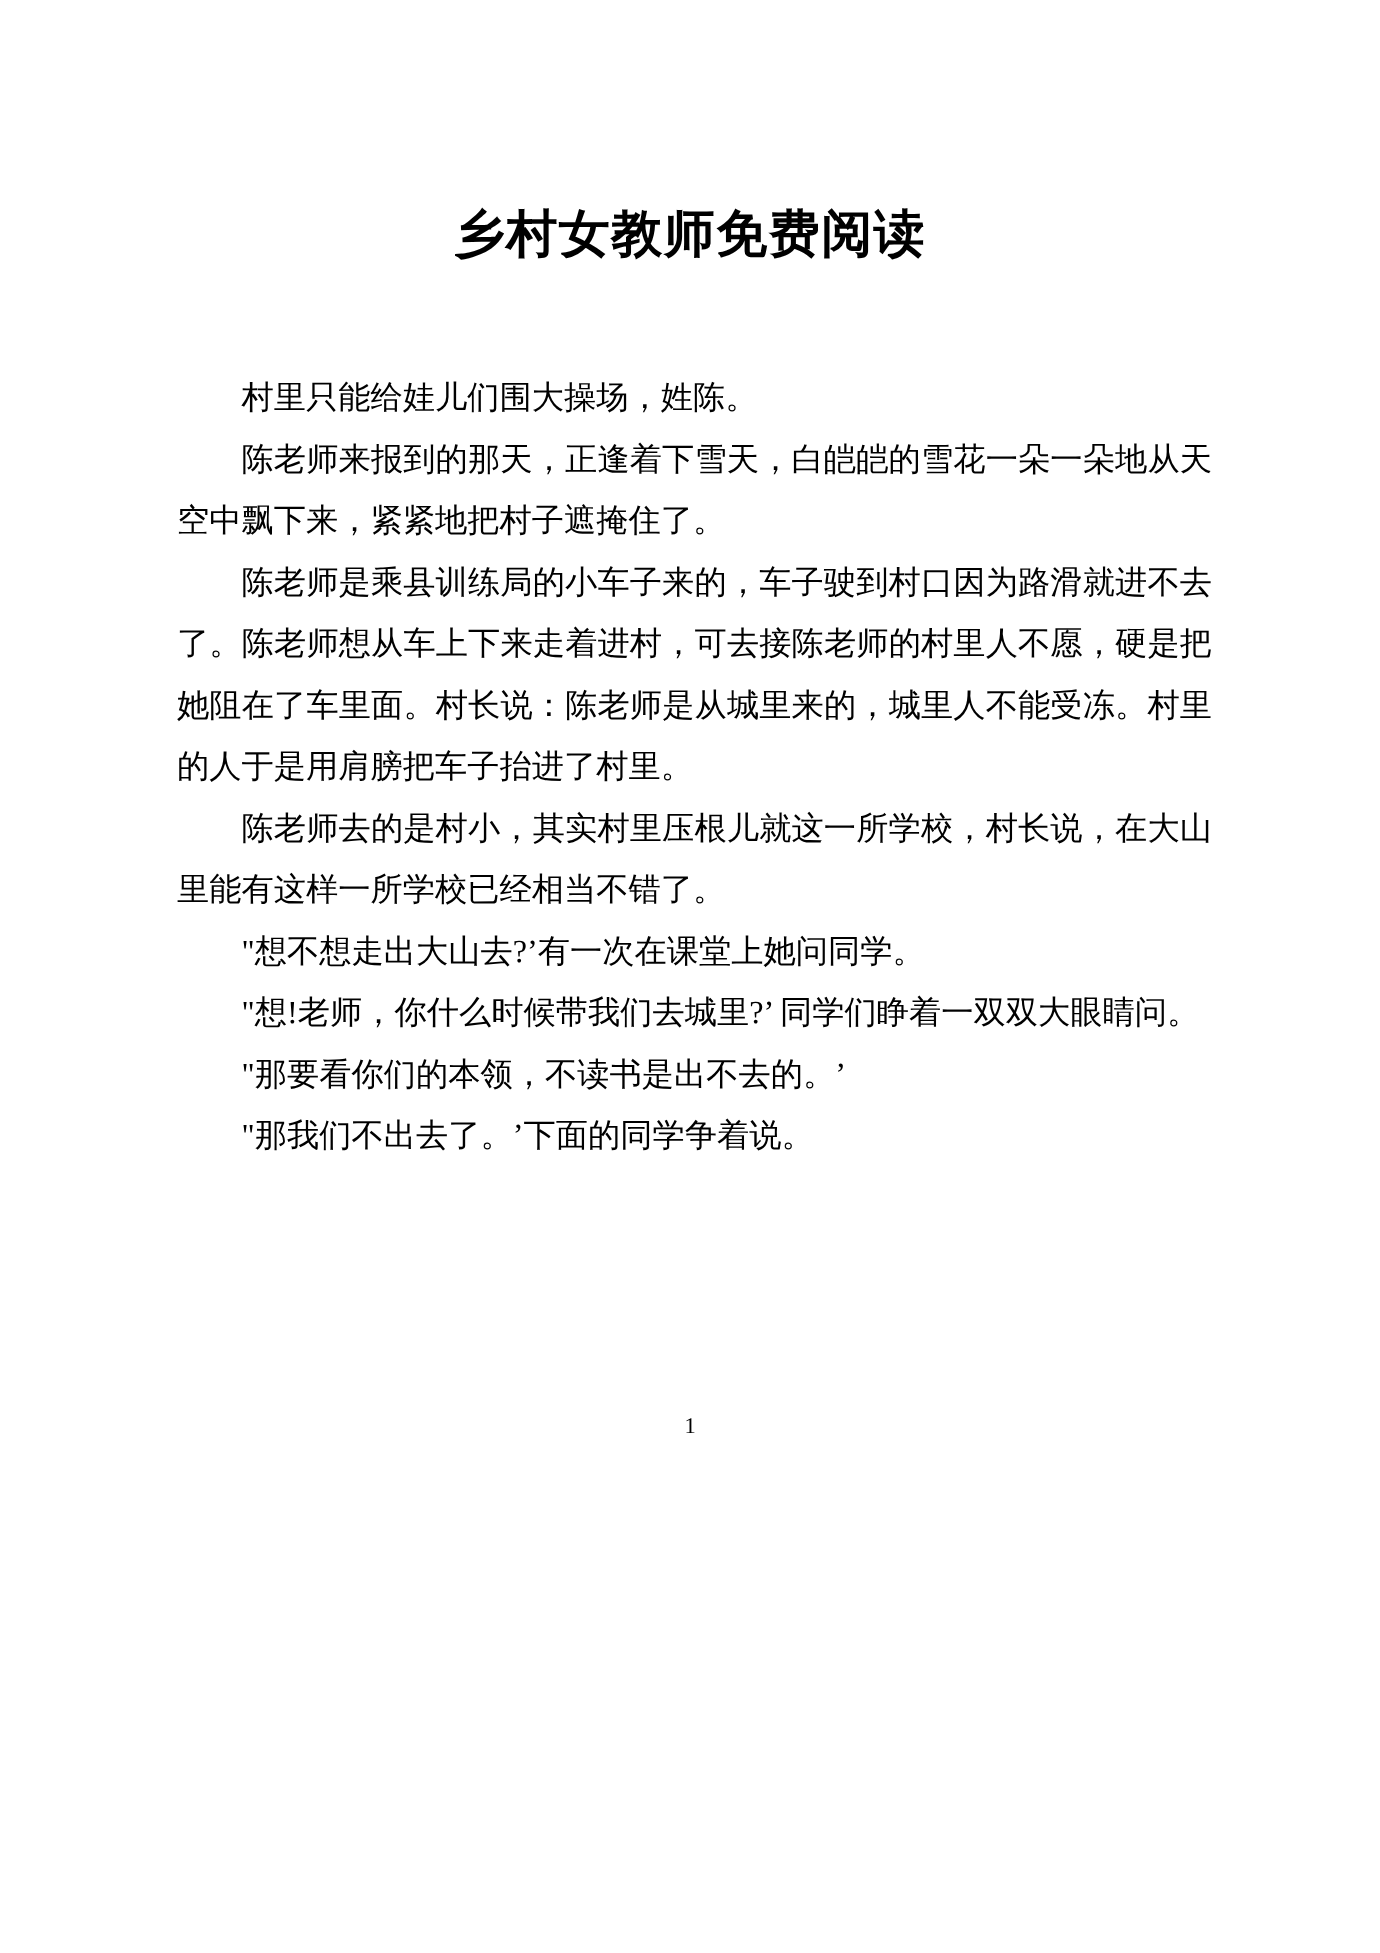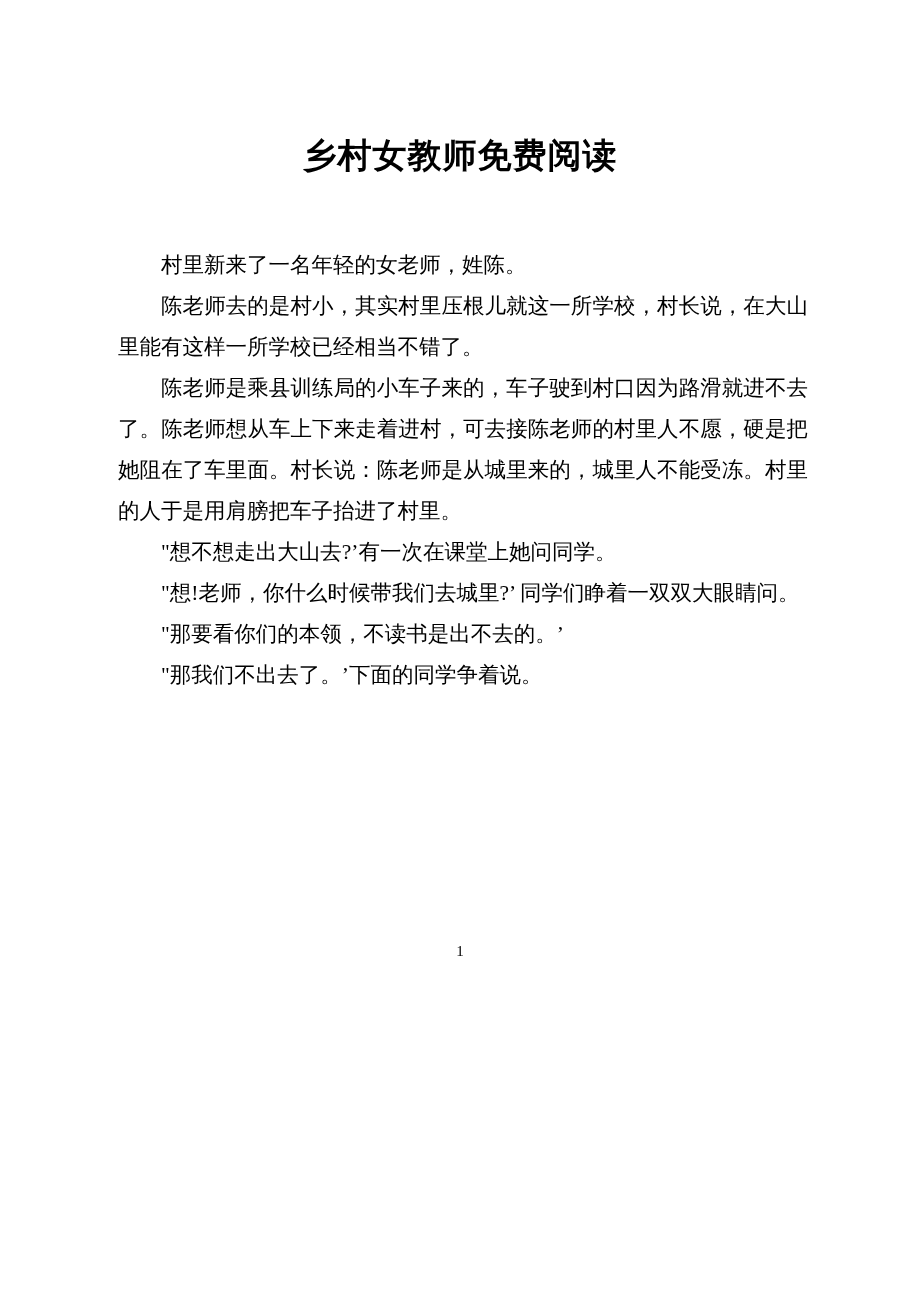--- a/index.html
+++ b/index.html
@@ -58,23 +58,24 @@
   }
 </style>
 </head>
 <body>
 
 <div class="page">
 
   <h1 class="doc-title">乡村女教师免费阅读</h1>
 
   <div class="body-text">
-    <p>村里新来了一名年轻的女老师，姓陈。</p>
+    <p>村里只能给娃儿们围大操场，姓陈。</p>
+    <p>陈老师来报到的那天，正逢着下雪天，白皑皑的雪花一朵一朵地从天空中飘下来，紧紧地把村子遮掩住了。</p>
+    <p>陈老师是乘县训练局的小车子来的，车子驶到村口因为路滑就进不去了。陈老师想从车上下来走着进村，可去接陈老师的村里人不愿，硬是把她阻在了车里面。村长说：陈老师是从城里来的，城里人不能受冻。村里的人于是用肩膀把车子抬进了村里。</p>
     <p>陈老师去的是村小，其实村里压根儿就这一所学校，村长说，在大山里能有这样一所学校已经相当不错了。</p>
-    <p>陈老师是乘县训练局的小车子来的，车子驶到村口因为路滑就进不去了。陈老师想从车上下来走着进村，可去接陈老师的村里人不愿，硬是把她阻在了车里面。村长说：陈老师是从城里来的，城里人不能受冻。村里的人于是用肩膀把车子抬进了村里。</p>
     <p>"想不想走出大山去?’有一次在课堂上她问同学。</p>
     <p>"想!老师，你什么时候带我们去城里?’ 同学们睁着一双双大眼睛问。</p>
     <p>"那要看你们的本领，不读书是出不去的。’</p>
     <p>"那我们不出去了。’下面的同学争着说。</p>
   </div>
 
   <div class="page-number">1</div>
 
 </div>
 

